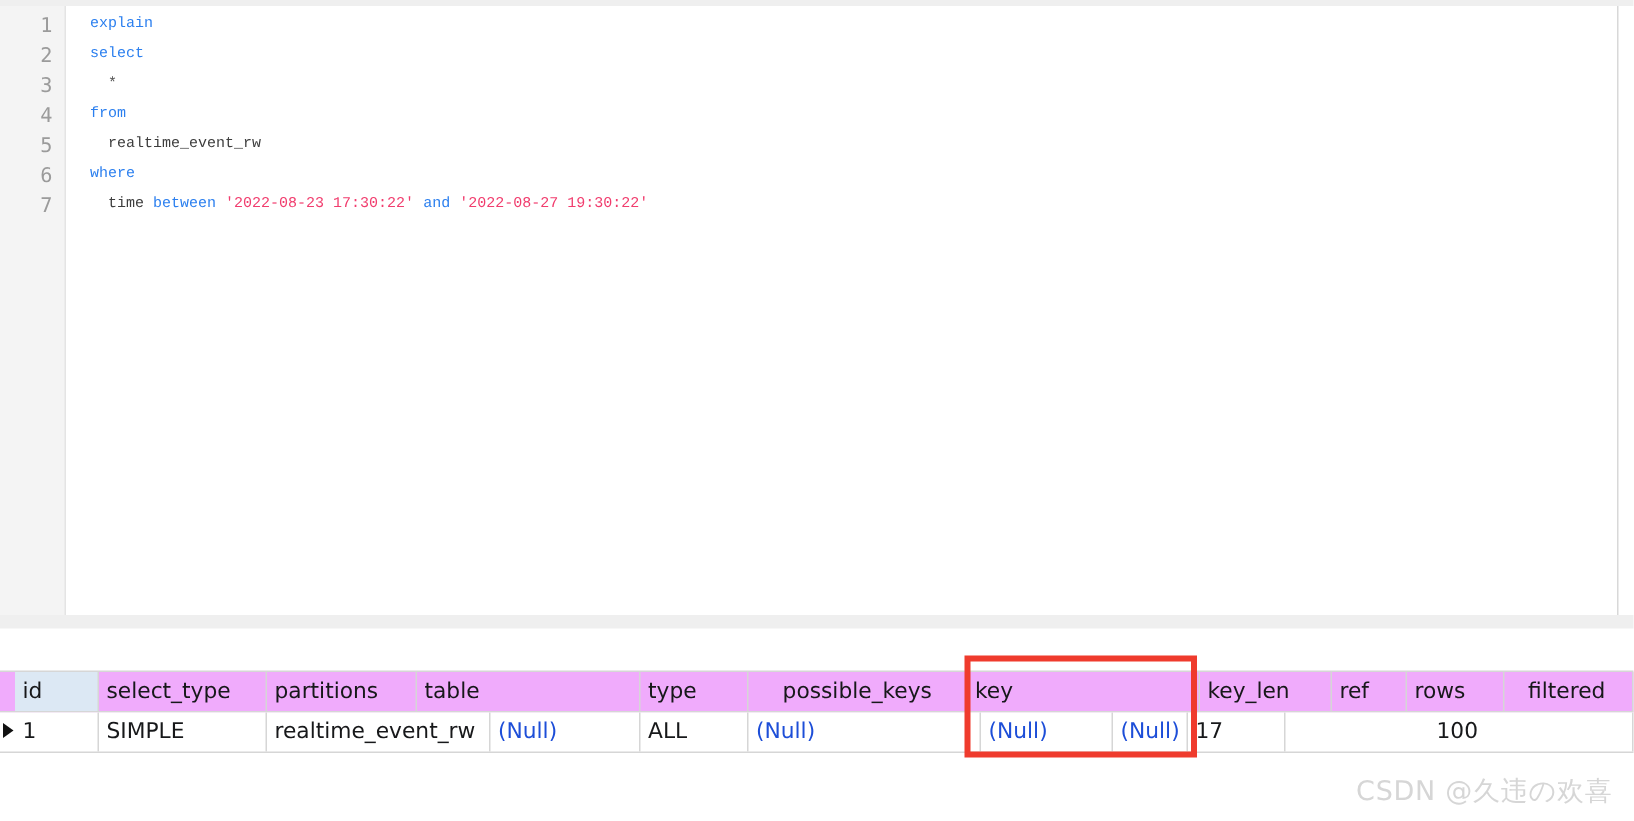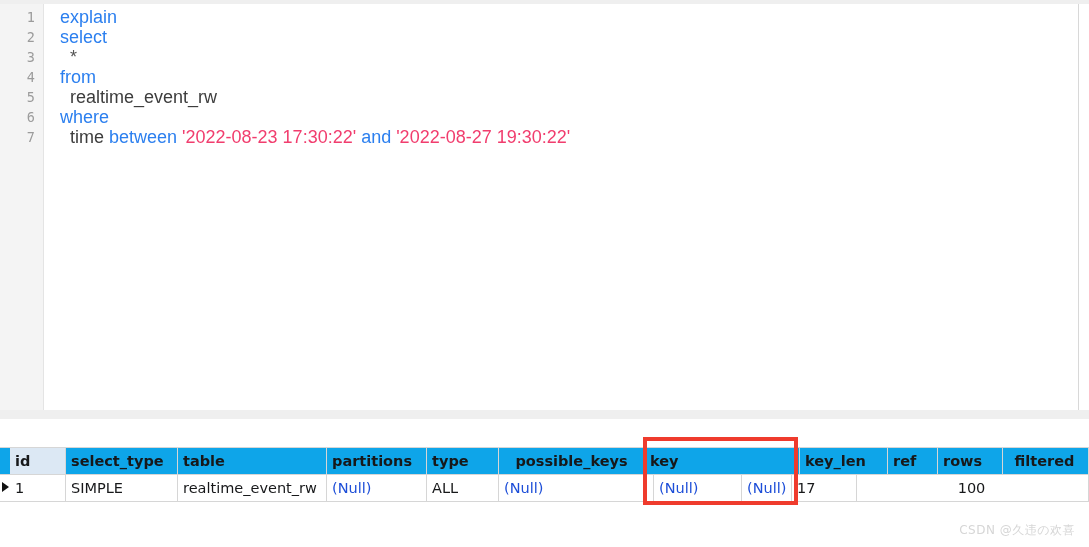--- a/index.html
+++ b/index.html
@@ -66,22 +66,22 @@
     height: 20px;
   }
 
   .code-area {
     position: absolute;
     left: 45px;
     top: 0;
     right: 0;
     height: 100%;
     padding-top: 3px;
-    font-family: Liberation Sans, sans-serif;
-    font-size: 18px;
+    font-family: Liberation Mono, monospace;
+    font-size: 10px;
     line-height: 20px;
     white-space: pre;
     color: #3d3d3d;
   }
   .code-line {
     height: 20px;
     padding-left: 15px;
   }
   .kw   { color: #2b7fef; }
   .str  { color: #f13d6e; }
@@ -148,22 +148,21 @@
     width: 1089px;
     border-top: 1px solid #d6d6d6;
   }
   .grid-row {
     display: flex;
     height: 27px;
     box-sizing: border-box;
   }
   .grid-row.header {
     border-bottom: 1px solid #d6d6d6;
-    background: #0ea5e9;
-    font-weight: bold;
+    background: #f0abfc;
   }
   .grid-row.data {
     border-bottom: 1px solid #d6d6d6;
     background: #ffffff;
   }
   .cell {
     box-sizing: border-box;
     border-right: 1px solid #d6d6d6;
     padding: 0 5px;
     font-size: 14.5px;
@@ -216,21 +215,21 @@
     box-sizing: border-box;
     pointer-events: none;
     z-index: 5;
   }
 
   
   .watermark {
     position: absolute;
     right: 14px;
     bottom: 8px;
-    font-size: 12px;
+    font-size: 18px;
     color: #d6d6d6;
     font-family: "DejaVu Sans", "Liberation Sans", sans-serif;
     letter-spacing: 0.5px;
     white-space: nowrap;
   }
 </style>
 </head>
 <body>
 
 <div class="app">
@@ -254,22 +253,22 @@
 
   <div class="panel-divider"></div>
 
 
   <div class="grid">
 
     <div class="grid-row header">
       <div class="cell rowmark"></div>
       <div class="cell idcol">id</div>
       <div class="cell selecttype">select_type</div>
+      <div class="cell partitions">partitions</div>
       <div class="cell tablecol">table</div>
-      <div class="cell partitions">partitions</div>
       <div class="cell typecol">type</div>
       <div class="cell possible">possible_keys</div>
       <div class="cell keycol">key</div>
       <div class="cell keylen">key_len</div>
       <div class="cell refcol">ref</div>
       <div class="cell rowscol">rows</div>
       <div class="cell filtered">filtered</div>
     </div>
 
     <div class="grid-row data">

